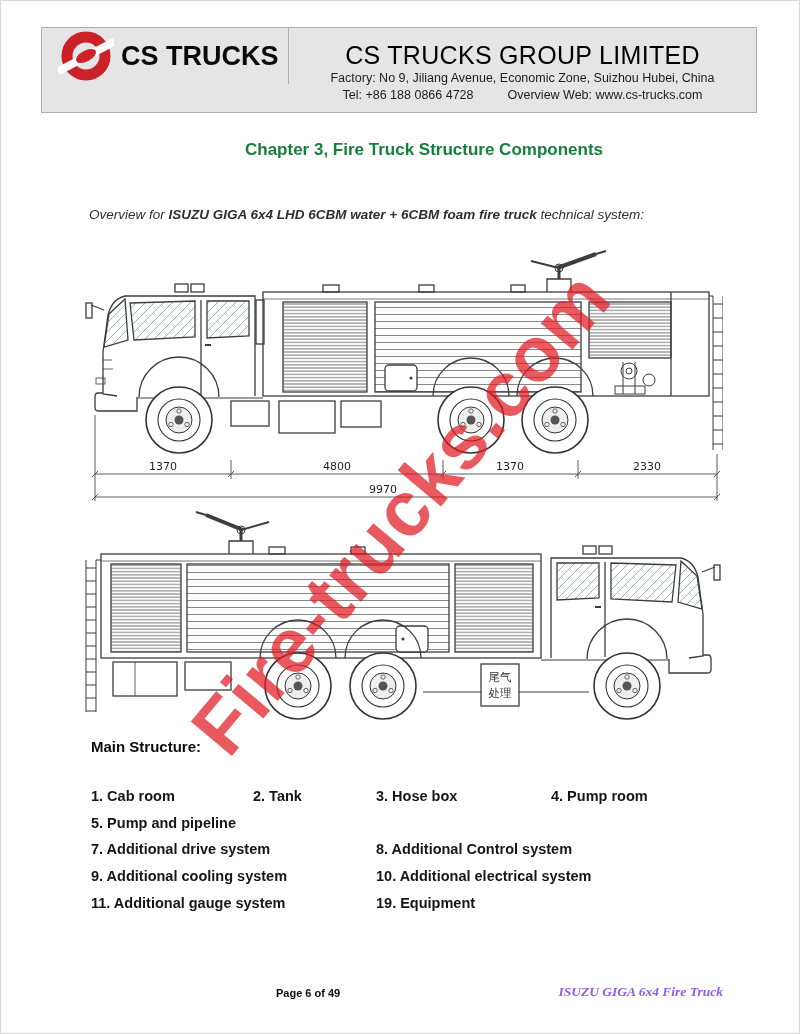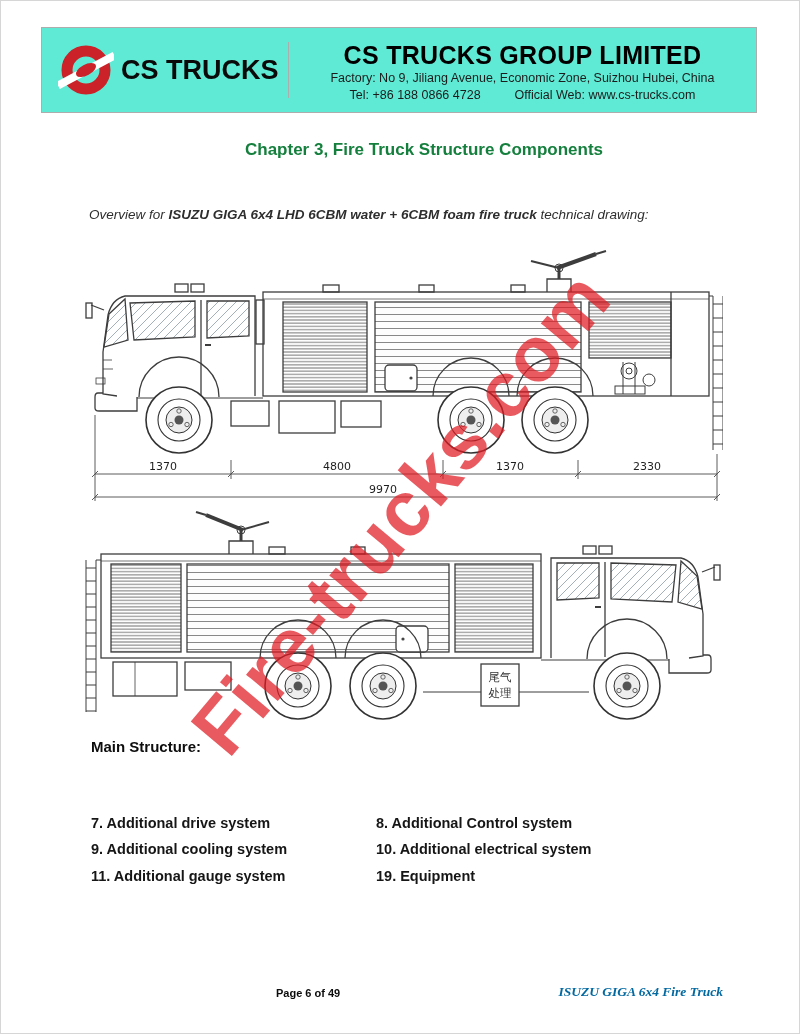--- a/index.html
+++ b/index.html
@@ -4,29 +4,29 @@
 <style>
   html,body{margin:0;padding:0;background:#fff;}
   .page{
     position:relative;width:798px;height:1032px;background:#fff;
     border:1px solid #d6d6d6;overflow:hidden;
     font-family:"Liberation Sans",sans-serif;color:#111;
   }
   
   .header-box{
     position:absolute;left:40px;top:26px;width:714px;height:84px;
-    border:1px solid #adadad;display:flex;align-items:center;background:#5eead4;z-index:2;
+    border:1px solid #adadad;display:flex;align-items:flex-start;background:#e5e5e5;z-index:2;
   }
   .logo-block{
     width:230px;display:flex;align-items:center;gap:7px;
     padding-left:16px;border-right:1px solid #adadad;
   }
   .logo-text{font-size:27px;font-weight:800;letter-spacing:0;color:#0a0a0a;white-space:nowrap;}
   .header-info{flex:1;text-align:center;padding-top:4px;}
-  .company-name{font-size:25px;font-weight:700;letter-spacing:0.3px;color:#000;line-height:30px;}
+  .company-name{font-size:25px;font-weight:400;letter-spacing:0.3px;color:#000;line-height:30px;margin-top:8px;}
   .company-line{font-size:12.5px;color:#1c1c1c;margin-top:0;line-height:17px;}
   .tel-sep{display:inline-block;width:34px;}
   
   .chapter-title{
     position:absolute;top:139px;left:0;width:100%;text-align:center;
     font-size:17px;font-weight:bold;color:#15803d;z-index:2;margin-left:24px;
   }
   .overview{
     position:absolute;left:88px;top:206px;font-size:13.5px;font-style:italic;
     color:#2e2e2e;z-index:2;
@@ -51,50 +51,50 @@
   .cols4{grid-template-columns:162px 123px 175px 1fr;}
   .cols2{grid-template-columns:285px 1fr;}
   .cols1{grid-template-columns:1fr;}
   
   .footer-page{
     position:absolute;top:986px;left:275px;width:200px;
     font-size:11px;font-weight:bold;color:#0c0c0c;z-index:2;
   }
   .footer-doc{
     position:absolute;top:983px;right:76px;font-family:"Liberation Serif",serif;
-    font-style:italic;font-weight:bold;font-size:13.5px;color:#0369a1;z-index:2;
+    font-style:italic;font-weight:bold;font-size:13.5px;color:#8b5cf6;z-index:2;
   }
 </style>
 </head>
 <body>
 
 <div class="page">
 
   <div class="header-box">
     <div class="logo-block">
       <svg width="56" height="56" viewBox="0 0 56 56">
         <circle cx="28" cy="28" r="19" fill="none" stroke="#cb2128" stroke-width="11"></circle>
         <rect x="-4" y="24.5" width="64" height="8" fill="#ffffff" transform="rotate(-28 28 28)"></rect>
         <ellipse cx="28" cy="28" rx="11" ry="5.5" fill="#cb2128" transform="rotate(-28 28 28)"></ellipse>
       </svg>
       <span class="logo-text">CS TRUCKS</span>
     </div>
     <div class="header-info">
       <div class="company-name">CS TRUCKS GROUP LIMITED</div>
       <div class="company-line">Factory: No 9, Jiliang Avenue, Economic Zone, Suizhou Hubei, China</div>
       <div class="company-line">
-        <span>Tel: +86 188 0866 4728</span><span class="tel-sep"></span><span>Official Web: www.cs-trucks.com</span>
+        <span>Tel: +86 188 0866 4728</span><span class="tel-sep"></span><span>Overview Web: www.cs-trucks.com</span>
       </div>
     </div>
   </div>
 
   <div class="chapter-title">Chapter 3, Fire Truck Structure Components</div>
 
   <div class="overview">
-    <span>Overview for </span><span class="model">ISUZU GIGA 6x4 LHD 6CBM water + 6CBM foam fire truck</span><span> technical drawing:</span>
+    <span>Overview for </span><span class="model">ISUZU GIGA 6x4 LHD 6CBM water + 6CBM foam fire truck</span><span> technical system:</span>
   </div>
 
   <svg class="drawing drawing-top" width="640" height="265" viewBox="0 0 640 265">
     <defs>
       <pattern id="shut" width="6" height="3.2" patternUnits="userSpaceOnUse">
         <rect width="6" height="3.2" fill="#fdfdfd"></rect>
         <line x1="0" y1="1.6" x2="6" y2="1.6" stroke="#4a4a4a" stroke-width="0.8"></line>
       </pattern>
       <pattern id="slat" width="8" height="7" patternUnits="userSpaceOnUse">
         <rect width="8" height="7" fill="#fdfdfd"></rect>
@@ -267,21 +267,28 @@
       <text x="417" y="175">尾气</text>
       <text x="417" y="191">处理</text>
     </g>
   </svg>
 
   <div class="watermark">Fire-trucks.com</div>
 
   <div class="main-structure">
     <div class="ms-heading">Main Structure:</div>
 
+    <div class="ms-row cols4">
+      <span>1. Cab room</span>
+      <span>2. Tank</span>
+      <span>3. Hose box</span>
+      <span>4. Pump room</span>
+    </div>
     <div class="ms-row cols2">
+      <span>5. Pump and pipeline</span>
     </div>
     <div class="ms-row cols2">
       <span>7. Additional drive system</span>
       <span>8. Additional Control system</span>
     </div>
     <div class="ms-row cols2">
       <span>9. Additional cooling system</span>
       <span>10. Additional electrical system</span>
     </div>
     <div class="ms-row cols2">

